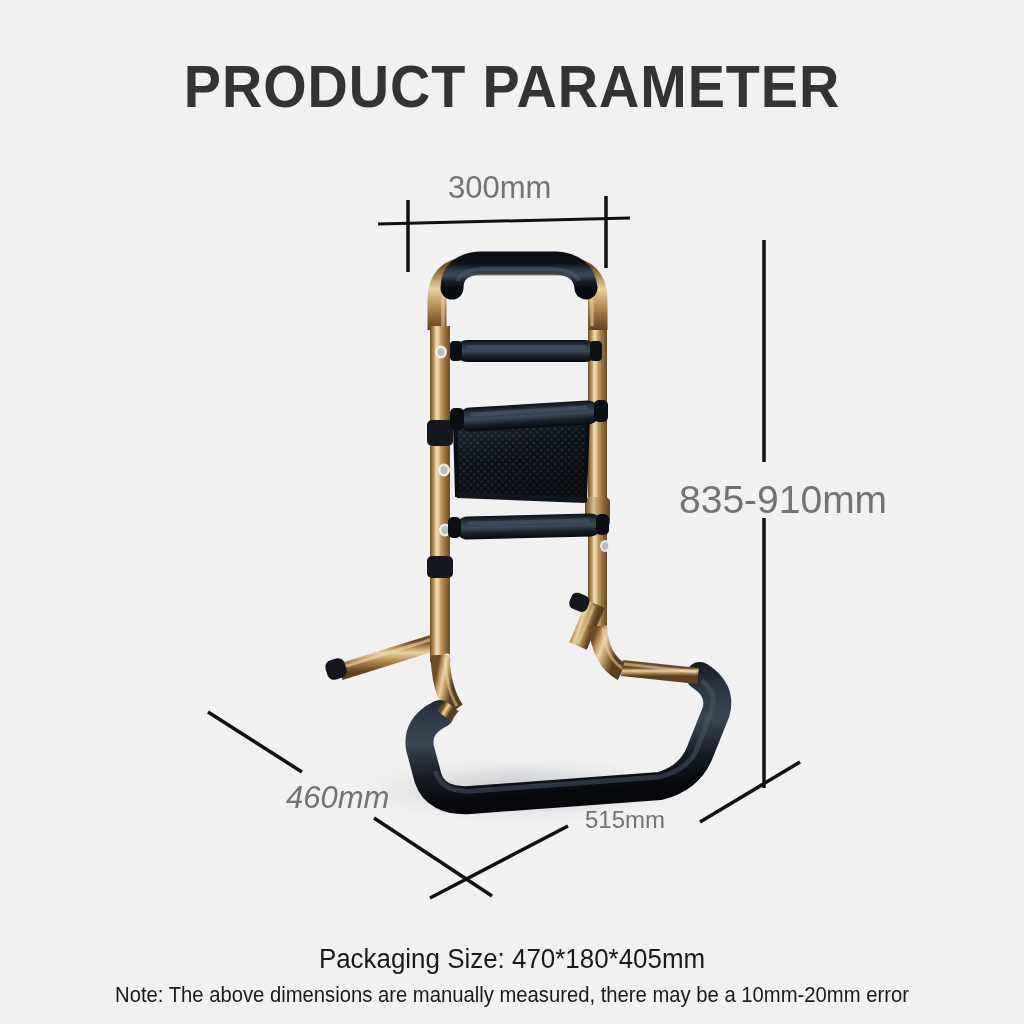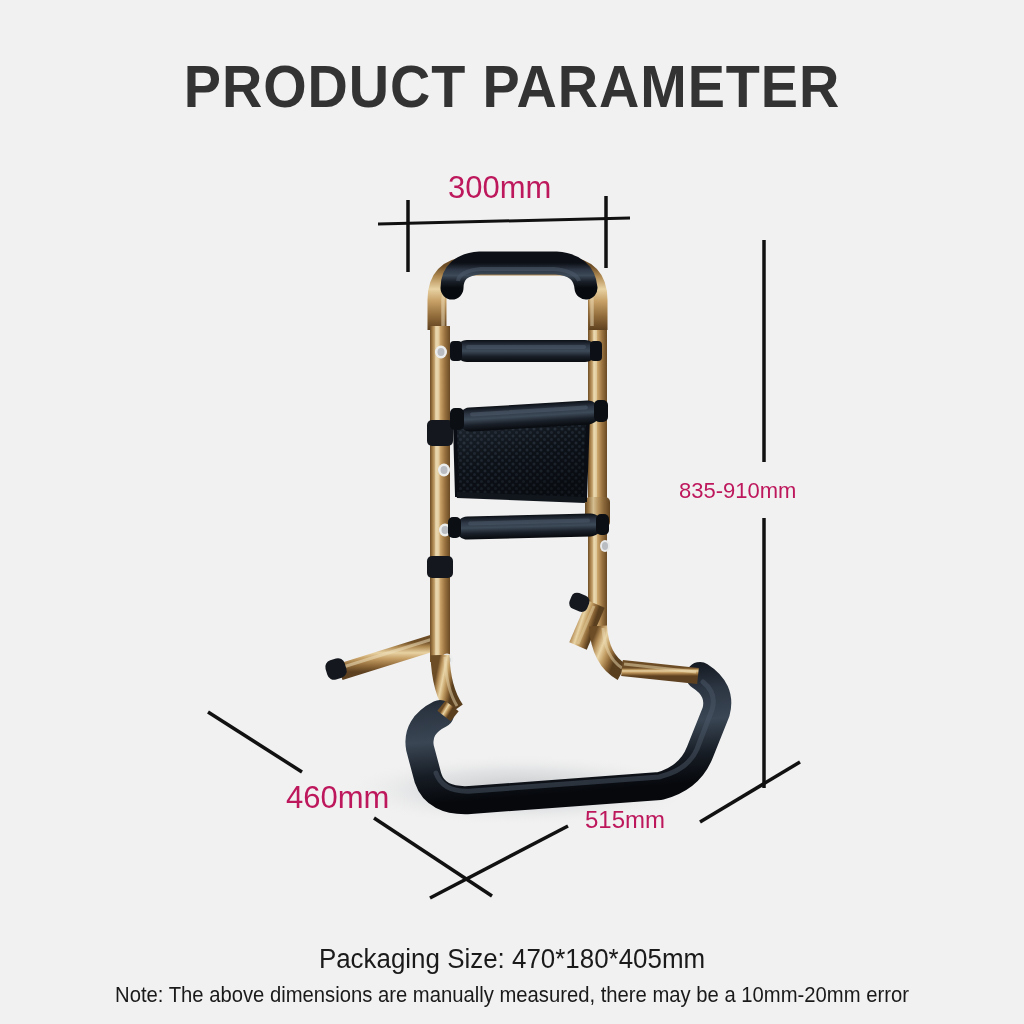--- a/index.html
+++ b/index.html
@@ -34,27 +34,27 @@
     letter-spacing: 1px;
     color: #333333;
     transform: scaleX(0.93);
     transform-origin: center top;
     white-space: nowrap;
   }
 
   
   .dim-label {
     position: absolute;
-    color: #be185d;
+    color: #737373;
     font-family: "Liberation Sans", sans-serif;
     white-space: nowrap;
   }
   #label-width   { left: 448px; top: 170px; font-size: 31px; }
-  #label-height  { left: 679px; top: 478px; font-size: 22px; }
-  #label-depth   { left: 286px; top: 780px; font-size: 31px; }
+  #label-height  { left: 679px; top: 478px; font-size: 39px; }
+  #label-depth   { left: 286px; top: 780px; font-size: 31px; font-style: italic; }
   #label-base    { left: 585px; top: 806px; font-size: 24px; }
 
   
   .footer-pack {
     position: absolute;
     top: 944px;
     left: 0;
     width: 1024px;
     text-align: center;
     font-size: 27px;

